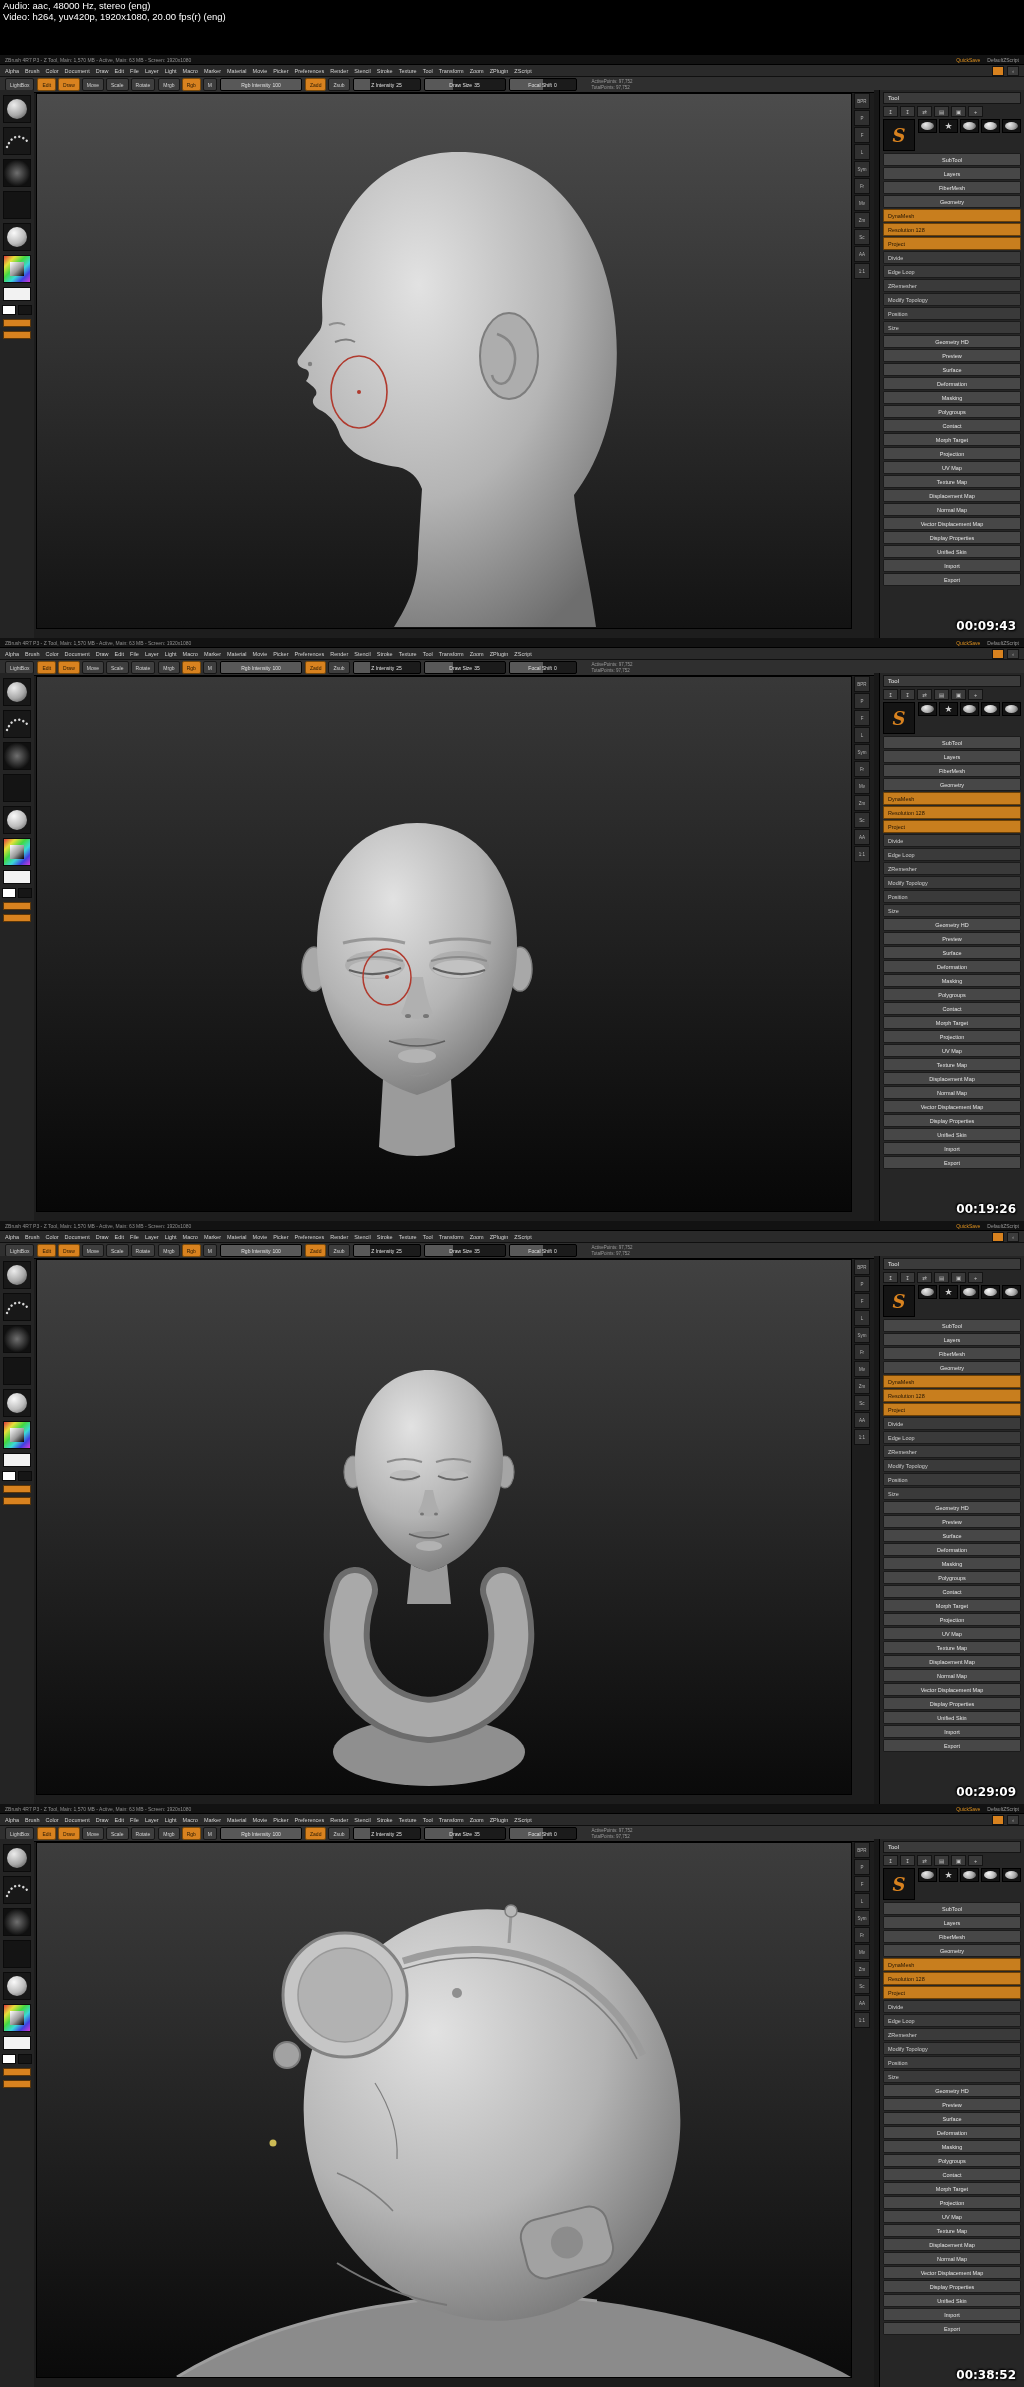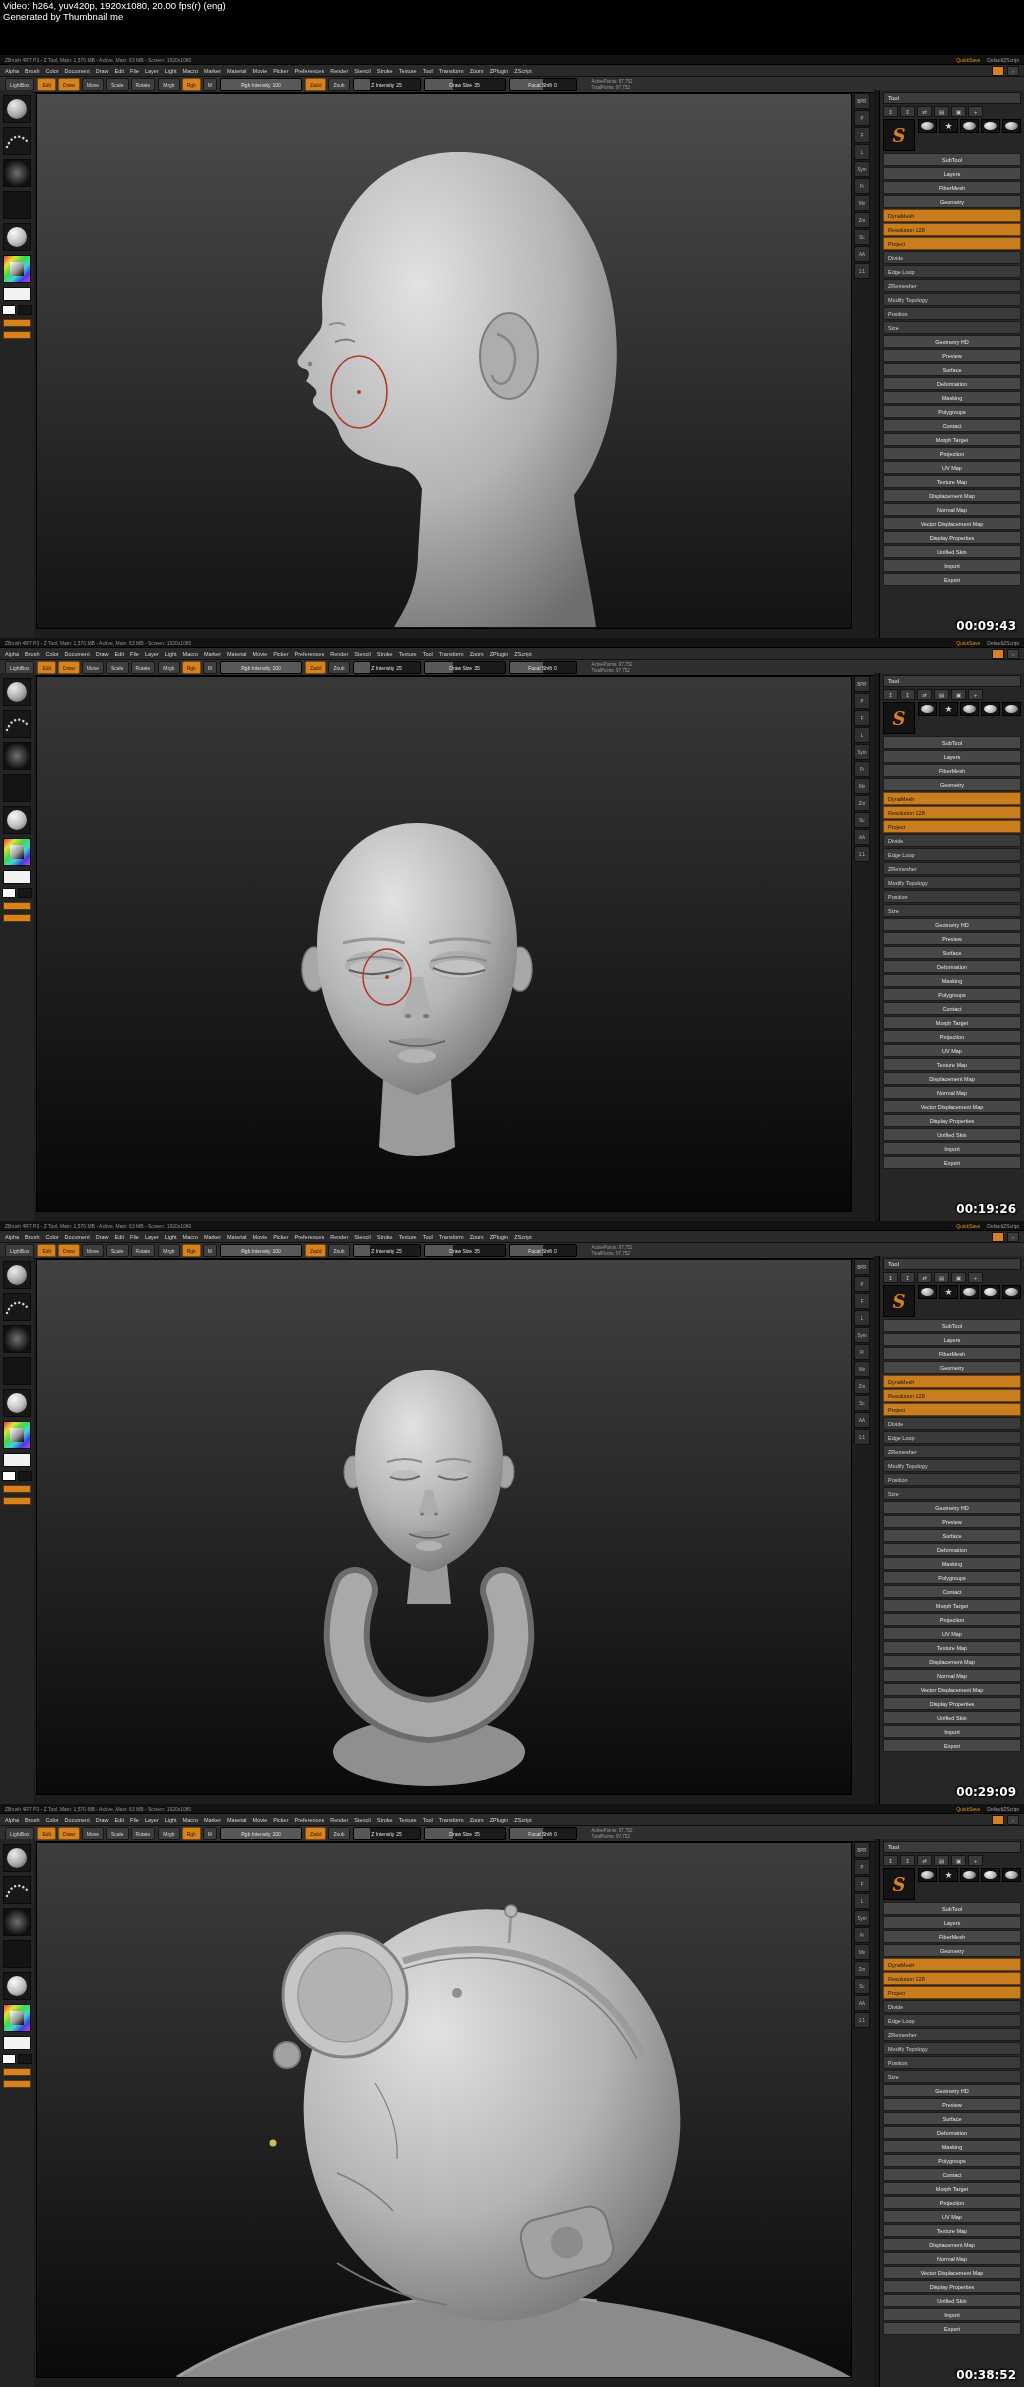--- a/index.html
+++ b/index.html
@@ -86,22 +86,22 @@
   .trow.header{background:#474747;justify-content:center;color:#e4e4e4;}
   .trow.orange{background:#c87e1e;color:#241503;border-color:#6b4006;}
 
   .timestamp{position:absolute;right:8px;bottom:5px;font-size:12px;font-weight:bold;color:#ffffff;font-family:"DejaVu Sans",sans-serif;text-shadow:0 0 2px #000,1px 1px 2px #000,-1px -1px 2px #000;}
 </style>
 </head>
 <body>
 
 <div class="sheet">
   <header class="file-header">
+    <div class="hline">Audio: aac, 48000 Hz, stereo (eng)</div>
     <div class="hline">Video: h264, yuv420p, 1920x1080, 20.00 fps(r) (eng)</div>
-    <div class="hline">Generated by Thumbnail me</div>
   </header>
   <div id="frames">
       <section class="frame" data-head="profile">
 
   <div class="titlebar">
     <span class="tb-left">ZBrush 4R7 P3 - Z Tool, Main: 1,570 MB - Active, Main: 63 MB - Screen: 1920x1080</span>
     <span class="tb-right">
       <span class="tb-item accent">QuickSave</span>
       <span class="tb-item">DefaultZScript</span>
     </span>

